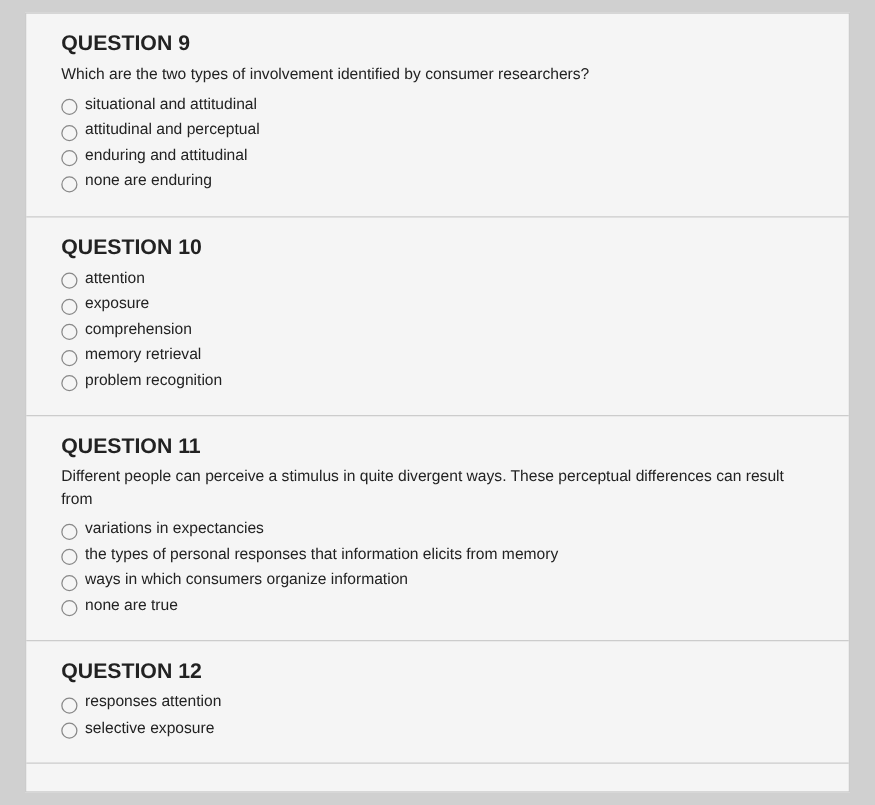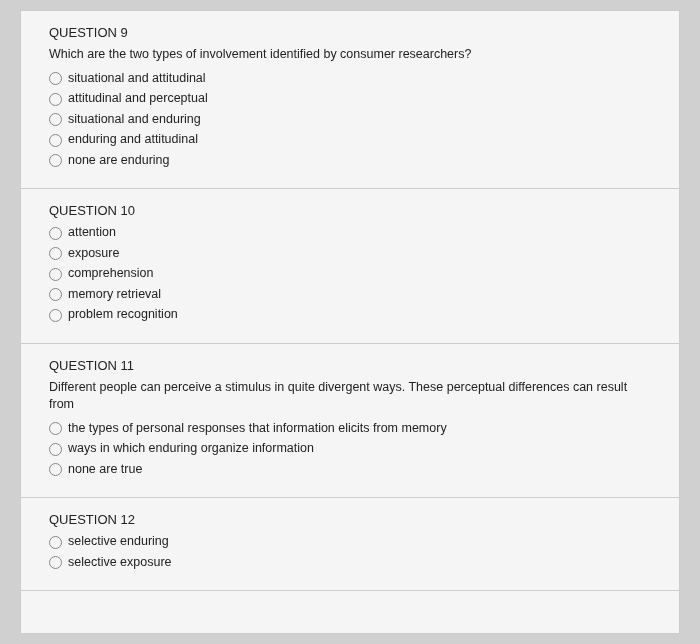--- a/index.html
+++ b/index.html
@@ -17,32 +17,32 @@
       width: 660px;
       min-height: 624px;
       padding: 0;
       border: 1px solid #ccc;
     }
     .question-block {
       padding: 14px 28px 16px 28px;
       border-bottom: 1px solid #ccc;
     }
     .question-number {
-      font-weight: normal;
-      font-size: 13px;
+      font-weight: bold;
+      font-size: 17px;
       margin-bottom: 6px;
     }
     .question-text {
       font-size: 12.5px;
       margin-bottom: 6px;
       line-height: 1.4;
     }
     .option {
       display: flex;
-      align-items: center;
+      align-items: flex-end;
       margin-bottom: 3px;
       font-size: 12.5px;
       line-height: 1.4;
     }
     .radio-circle {
       width: 13px;
       height: 13px;
       border-radius: 50%;
       border: 1.5px solid #888;
       min-width: 13px;
@@ -60,24 +60,20 @@
 <div class="question-block">
       <div class="question-number">QUESTION 9</div>
       <div class="question-text">Which are the two types of involvement identified by consumer researchers?</div>
       <div class="option">
         <span class="radio-circle"></span>
         <span>situational and attitudinal</span>
       </div>
       <div class="option">
         <span class="radio-circle"></span>
         <span>attitudinal and perceptual</span>
-      </div>
-      <div class="option">
-        <span class="radio-circle"></span>
-        <span>situational and enduring</span>
       </div>
       <div class="option">
         <span class="radio-circle"></span>
         <span>enduring and attitudinal</span>
       </div>
       <div class="option">
         <span class="radio-circle"></span>
         <span>none are enduring</span>
       </div>
     </div>
@@ -102,35 +98,39 @@
       <div class="option">
         <span class="radio-circle"></span>
         <span>problem recognition</span>
       </div>
     </div>
     <div class="question-block">
       <div class="question-number">QUESTION 11</div>
       <div class="question-text">Different people can perceive a stimulus in quite divergent ways. These perceptual differences can result from</div>
       <div class="option">
         <span class="radio-circle"></span>
+        <span>variations in expectancies</span>
+      </div>
+      <div class="option">
+        <span class="radio-circle"></span>
         <span>the types of personal responses that information elicits from memory</span>
       </div>
       <div class="option">
         <span class="radio-circle"></span>
-        <span>ways in which enduring organize information</span>
+        <span>ways in which consumers organize information</span>
       </div>
       <div class="option">
         <span class="radio-circle"></span>
         <span>none are true</span>
       </div>
     </div>
     <div class="question-block">
       <div class="question-number">QUESTION 12</div>
       <div class="option">
         <span class="radio-circle"></span>
-        <span>selective enduring</span>
+        <span>responses attention</span>
       </div>
       <div class="option">
         <span class="radio-circle"></span>
         <span>selective exposure</span>
       </div>
     </div>
   </div>
 
 </body></html>

